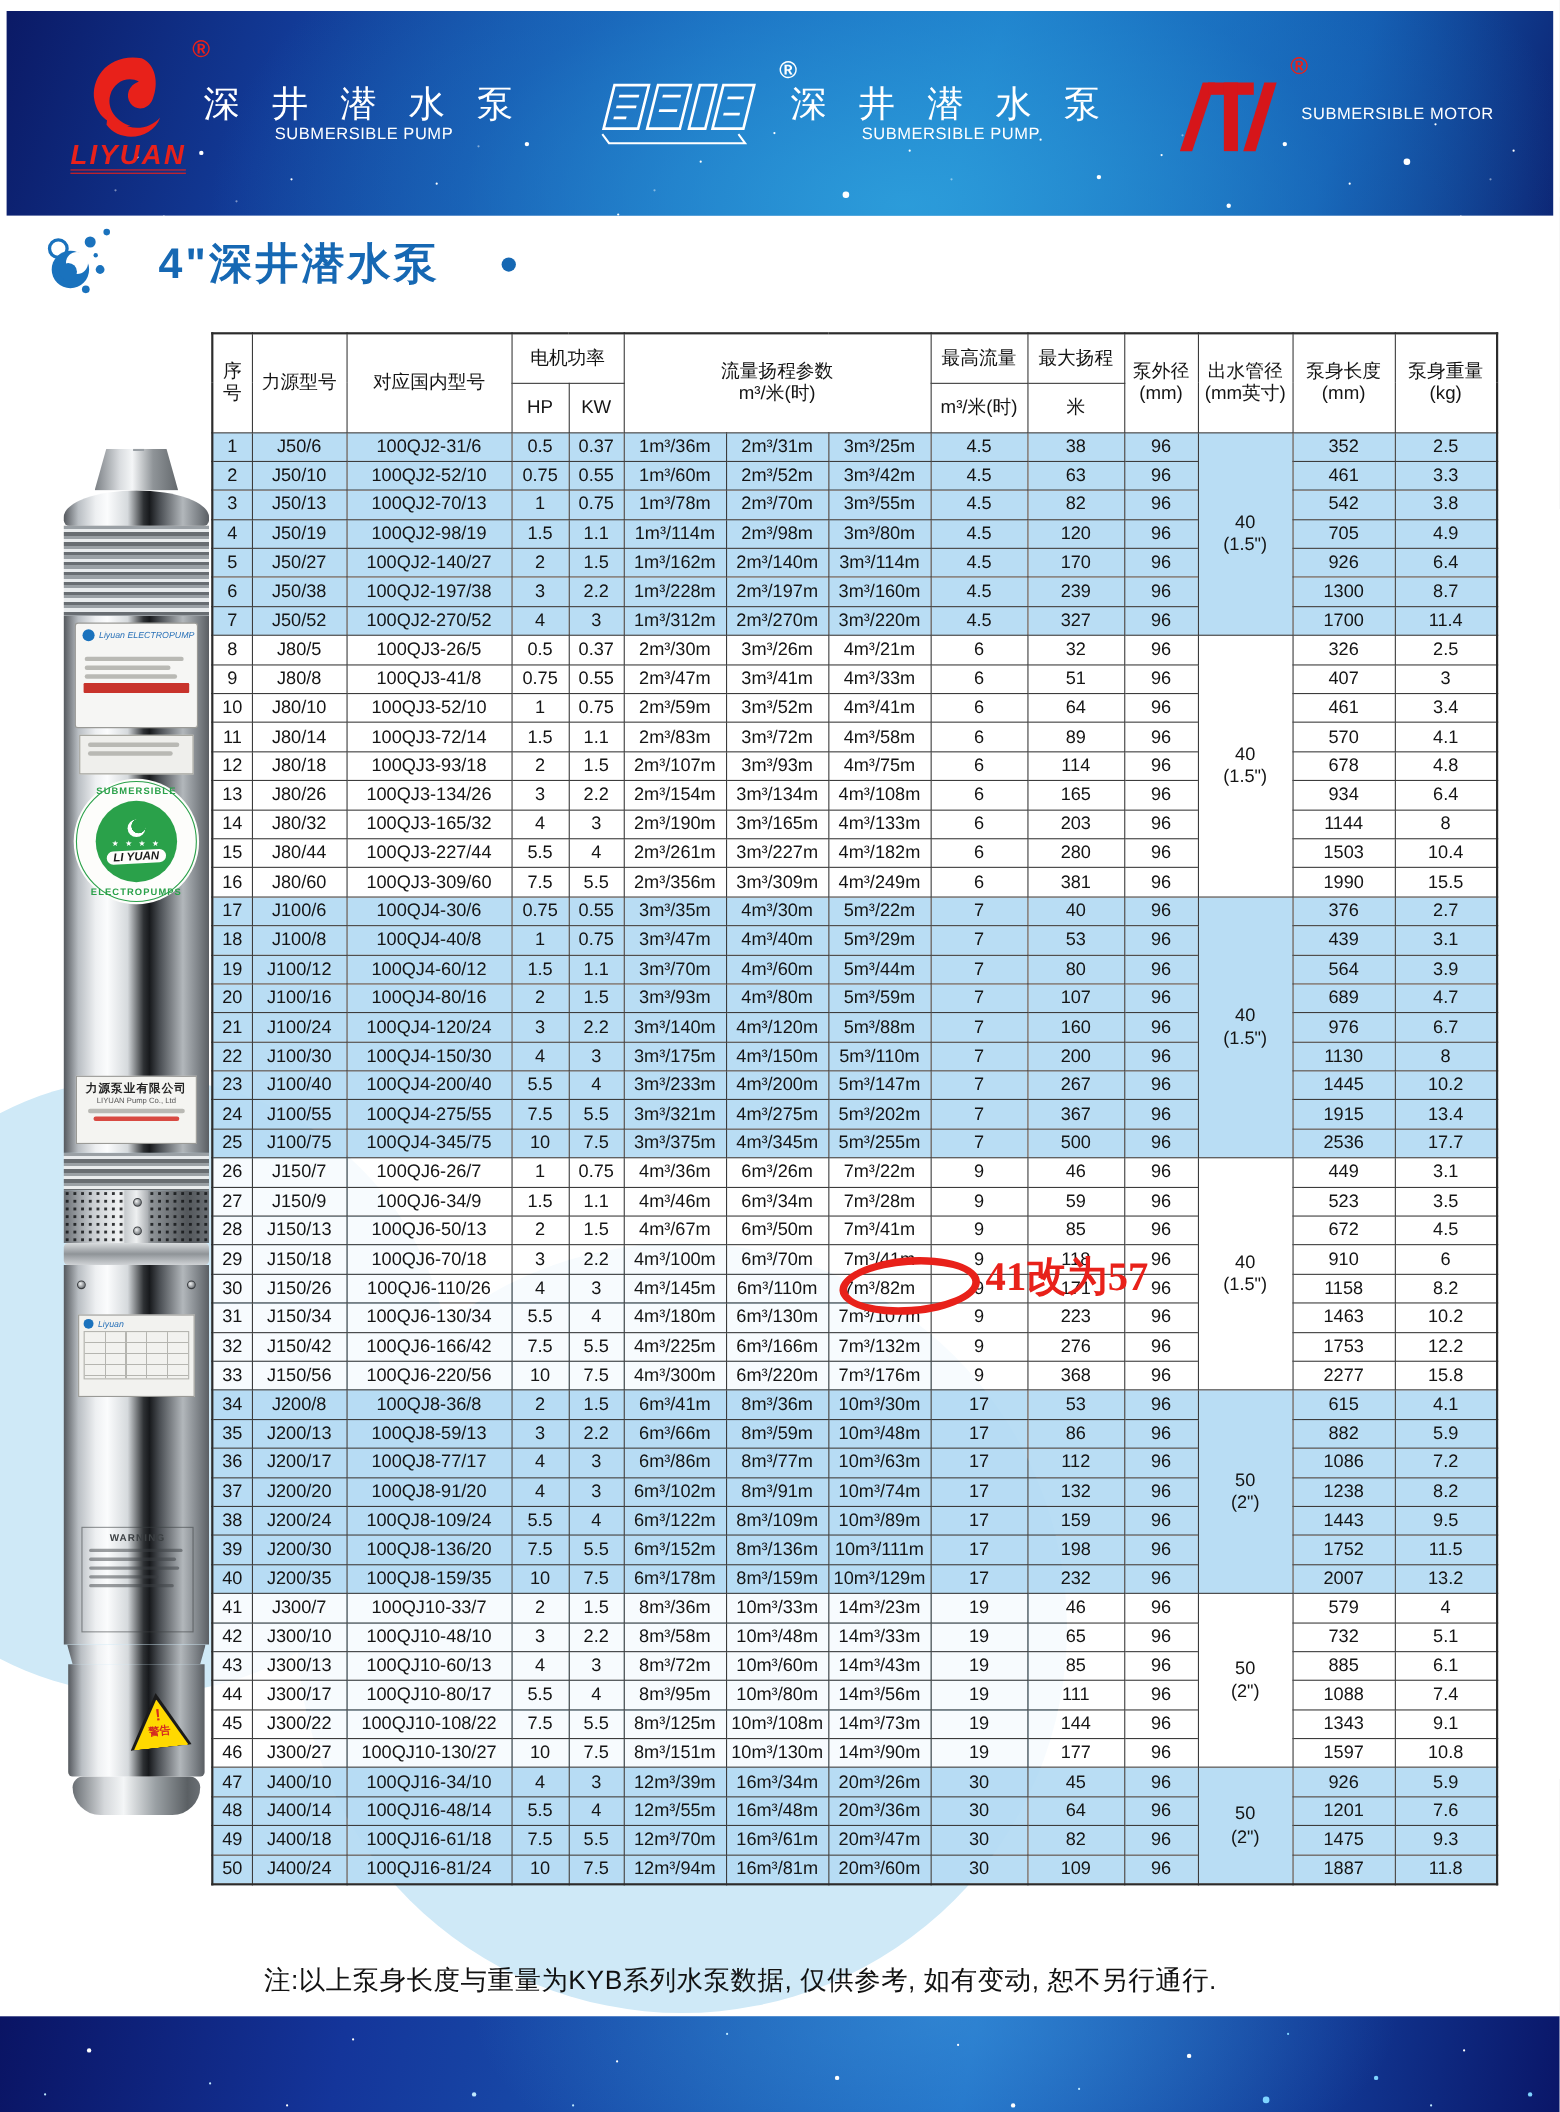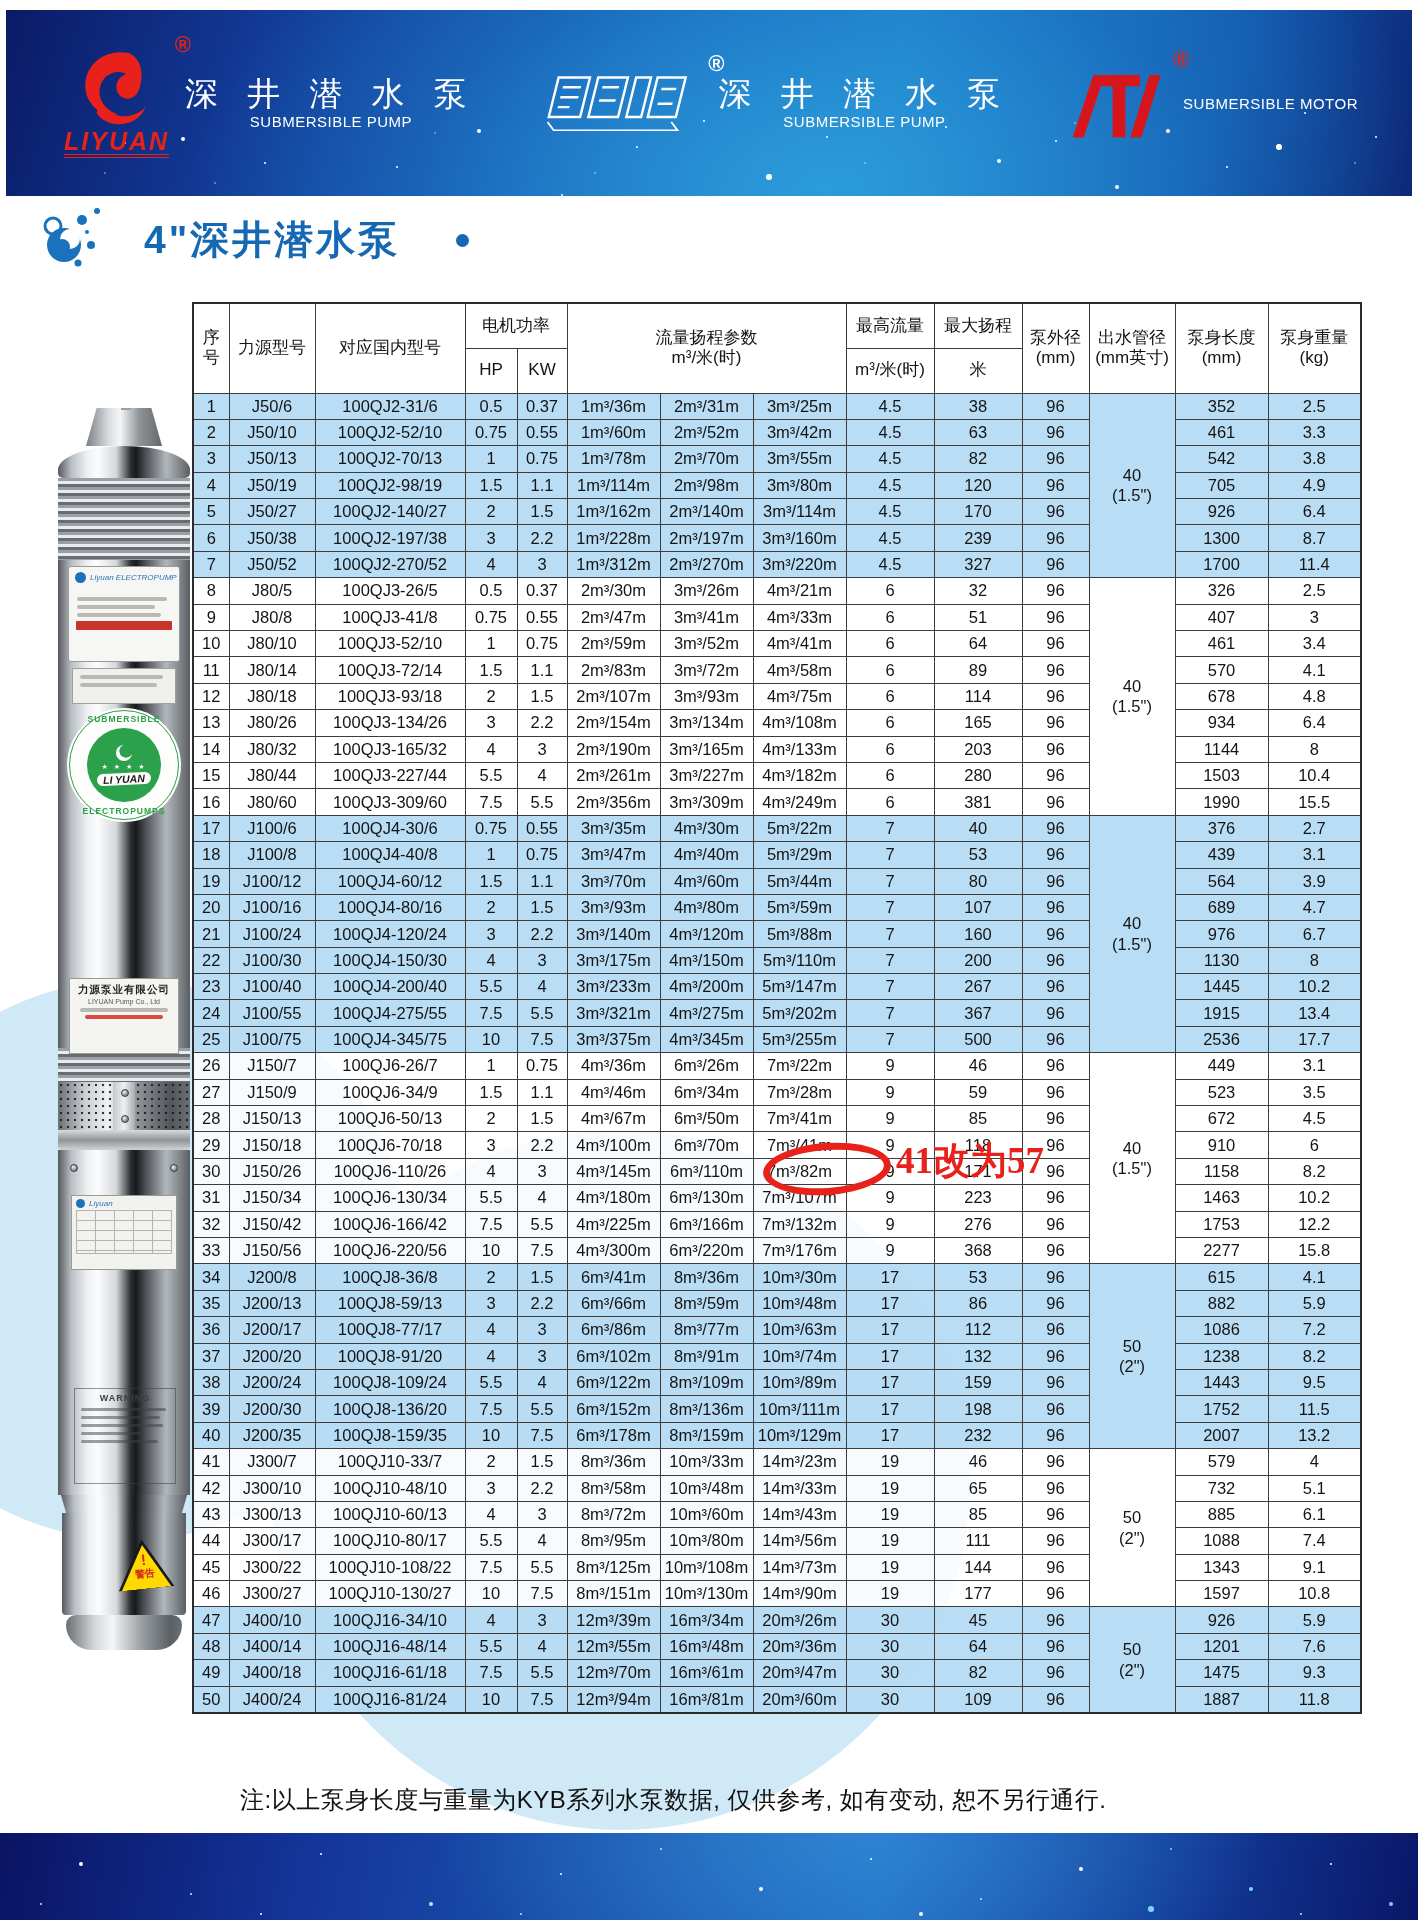--- a/index.html
+++ b/index.html
@@ -85,21 +85,21 @@
     background:#fdfdfb; border:1px solid #2aa14a; box-shadow:0 0 0 2px #fdfdfb;
     display:flex; flex-direction:column; align-items:center; justify-content:space-between; padding:3px 0; }
   .badge-arc { color:#2aa14a; font-size:8.5px; font-weight:bold; letter-spacing:1px; }
   .badge-inner { width:74px; height:74px; border-radius:50%; background:#2aa14a; position:relative;
     display:flex; flex-direction:column; align-items:center; justify-content:center; gap:2px; }
   .badge-moon { width:16px; height:16px; border-radius:50%;
     background:radial-gradient(circle at 62% 38%, #2aa14a 45%, #ffffff 48%); }
   .badge-stars { color:#fff; font-size:7px; letter-spacing:2px; }
   .badge-name { background:#fdfdfb; color:#1a1a1a; font-size:10.5px; font-style:italic; font-weight:bold;
     padding:0 6px; border-radius:6px; white-space:nowrap; transform:rotate(-3deg); }
-  .p-label3 { position:absolute; left:11px; right:11px; top:418px; height:76px; background:#f4f4f1;
+  .p-label3 { position:absolute; left:11px; right:11px; top:418px; height:62px; background:#f4f4f1;
     border:1px solid #9a9a96; padding:4px 4px; text-align:center; overflow:hidden; }
   .lbl-company-cn { font-size:10.5px; color:#222; font-weight:bold; letter-spacing:1px; white-space:nowrap; }
   .lbl-company-en { font-size:7px; color:#555; margin-top:1px; white-space:nowrap; }
   .p-screen { height:48px; position:relative;
     background:
       radial-gradient(circle at 3px 3px, rgba(20,22,24,.85) 1.3px, rgba(0,0,0,0) 1.6px),
       linear-gradient(90deg,#6a6f74,#c9cdd1 20%,#f0f2f3 38%,#8f9498 60%,#53575b 85%,#6a6f74);
     background-size:7px 7px, 100% 100%; }
   .p-screen:before { content:""; position:absolute; left:42%; top:0; width:16%; height:100%;
     background:linear-gradient(90deg,#c4c8cb,#eef0f1,#a8acb0); }

